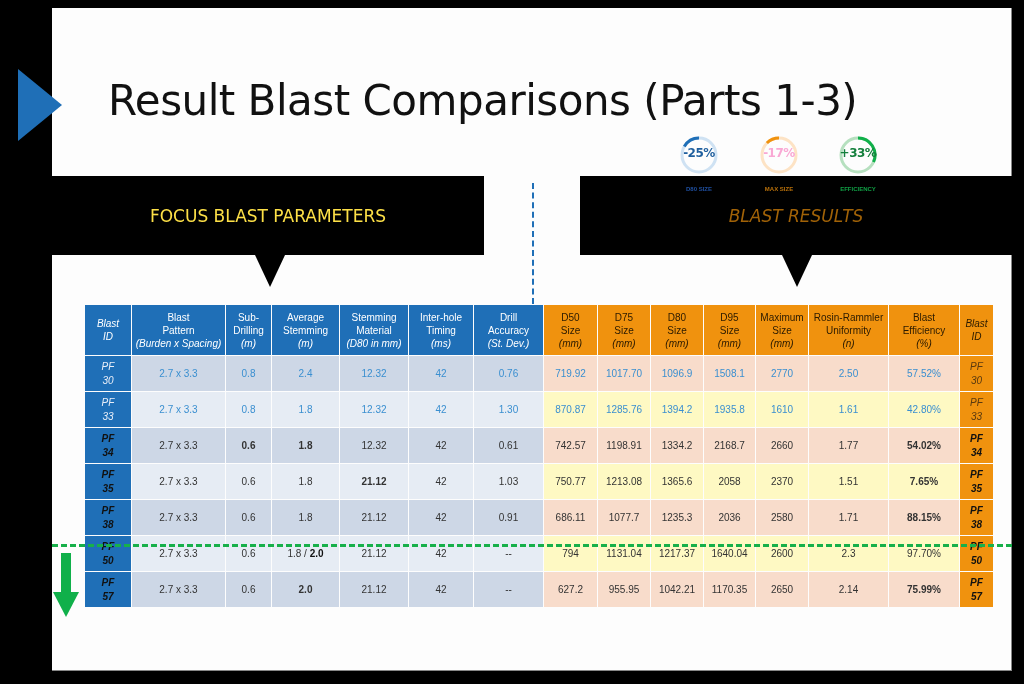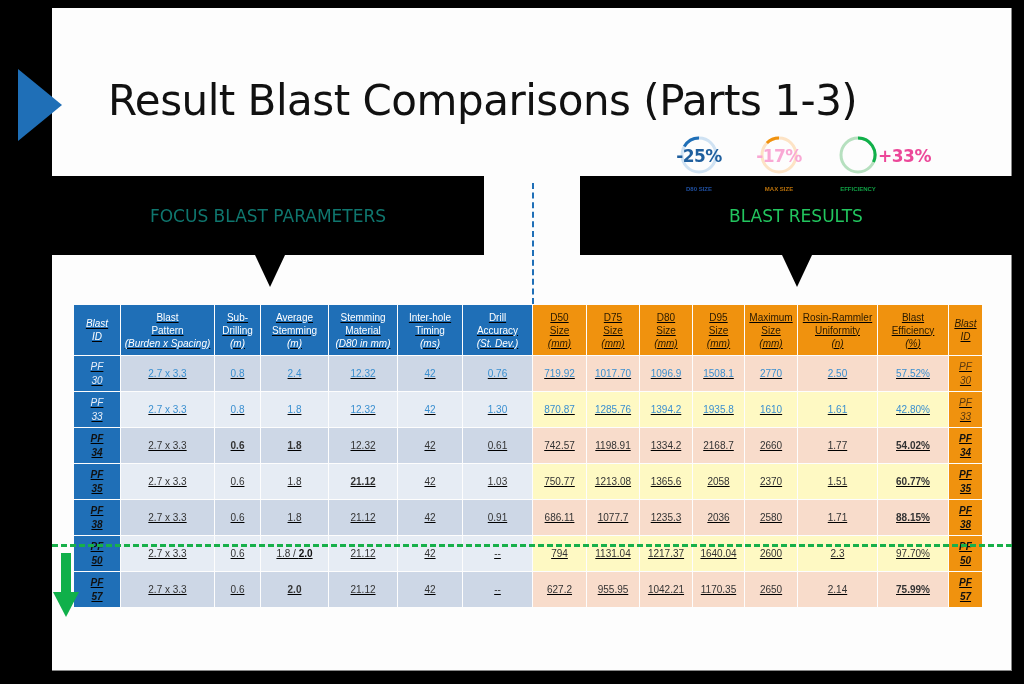--- a/index.html
+++ b/index.html
@@ -30,41 +30,41 @@
     position:absolute; top:79px; width:0; height:0;
     border-left:15px solid transparent; border-right:15px solid transparent;
     border-top:32px solid #000;
   }
   .callout.left .pointer { left:203px; }
   .callout.right .pointer { left:202px; }
   .callout-label {
     position:absolute; width:100%; text-align:center; font-size:17px;
     font-family:"DejaVu Sans", sans-serif;
   }
-  .callout.left .callout-label { top:30px; color:#0f766e; }
-  .callout.right .callout-label { top:30px; color:#22c55e; }
+  .callout.left .callout-label { top:30px; color:#fde047; }
+  .callout.right .callout-label { top:30px; color:#a16207;font-style:italic; }
   .gauge-labels { position:absolute; top:10px; left:0; width:100%; }
   .gauge-label {
     position:absolute; font-size:6px; font-weight:bold; text-align:center; width:60px;
   }
   .gauge {
     position:absolute; top:135px; width:40px; height:40px;
   }
   .gauge svg { position:absolute; left:0; top:0; }
   .gauge-value {
     position:absolute; left:-6px; width:52px; top:11px; text-align:center;
-    font-size:17px; font-weight:bold; font-family:"DejaVu Sans", sans-serif; letter-spacing:-0.5px;
+    font-size:12px; font-weight:bold; font-family:"DejaVu Sans", sans-serif; letter-spacing:-0.5px;
   }
   .divider-vert {
     position:absolute; left:532px; top:183px; height:121px; width:0;
     border-left:2px dashed #1f6fb7;
   }
   table.data {
-    position:absolute; left:73px; top:304px; border-collapse:separate; border-spacing:1px 1px;
-    table-layout:fixed; font-size:10px;text-decoration:underline;
+    position:absolute; left:84px; top:304px; border-collapse:separate; border-spacing:1px 1px;
+    table-layout:fixed; font-size:10px;
   }
   table.data th, table.data td {
     text-align:center; vertical-align:middle; padding:0; overflow:hidden; white-space:nowrap;
   }
   table.data th { height:50px; font-weight:normal; color:#fff; line-height:13px; font-size:10px; }
   table.data th.blue { background:#1f6fb7; }
   table.data th.orange { background:#f0920e; color:#2a1a00; }
   table.data th i { font-style:italic; }
   table.data td { height:35px; }
   td.id-blue { background:#1f6fb7; color:#fff; font-style:italic; line-height:14px; }
@@ -114,21 +114,21 @@
     <circle cx="20" cy="20" r="17" fill="none" stroke="#fde3c5" stroke-width="3"></circle>
     <path d="M20 3 A17 17 0 0 0 7.9 8" fill="none" stroke="#f0920e" stroke-width="3"></path>
   </svg>
   <div class="gauge-value" style="color:#f9a8d4;">-17%</div>
 </div>
 <div class="gauge" style="left:838px;">
   <svg width="40" height="40" viewBox="0 0 40 40">
     <circle cx="20" cy="20" r="17" fill="none" stroke="#b6e0bf" stroke-width="3"></circle>
     <path d="M20 3 A17 17 0 0 1 35.5 27" fill="none" stroke="#10b04a" stroke-width="3"></path>
   </svg>
-  <div class="gauge-value" style="color:#ec4899;margin-left:46px;">+33%</div>
+  <div class="gauge-value" style="color:#15803d;">+33%</div>
 </div>
 
 <div class="callout left">
   <div class="callout-label">FOCUS BLAST PARAMETERS</div>
   <div class="pointer"></div>
 </div>
 <div class="callout right">
   <div class="gauge-labels">
     <div class="gauge-label" style="left:89px; color:#1f4fa0;">D80 SIZE</div>
     <div class="gauge-label" style="left:169px; color:#b8700a;">MAX SIZE</div>
@@ -240,21 +240,21 @@
       <td class="bp">1.8</td>
       <td class="bp b">21.12</td>
       <td class="bp">42</td>
       <td class="bp">1.03</td>
       <td class="br">750.77</td>
       <td class="br">1213.08</td>
       <td class="br">1365.6</td>
       <td class="br">2058</td>
       <td class="br">2370</td>
       <td class="br">1.51</td>
-      <td class="br b">60.77%</td>
+      <td class="br b">7.65%</td>
       <td class="id-orange id-bold"><span>PF</span><br><span>35</span></td>
     </tr>
 
     <tr class="dark normal">
       <td class="id-blue id-bold"><span>PF</span><br><span>38</span></td>
       <td class="bp">2.7 x 3.3</td>
       <td class="bp">0.6</td>
       <td class="bp">1.8</td>
       <td class="bp">21.12</td>
       <td class="bp">42</td>

